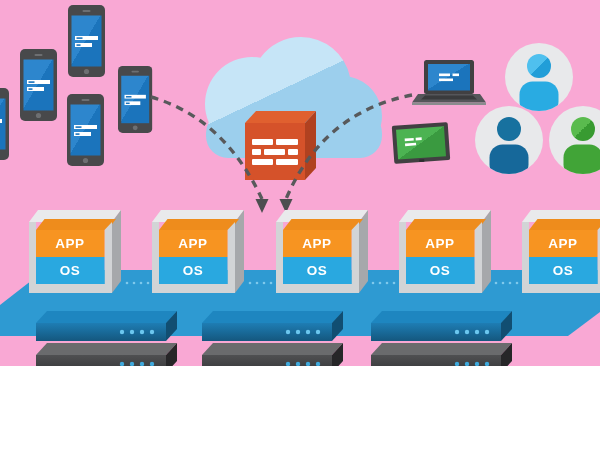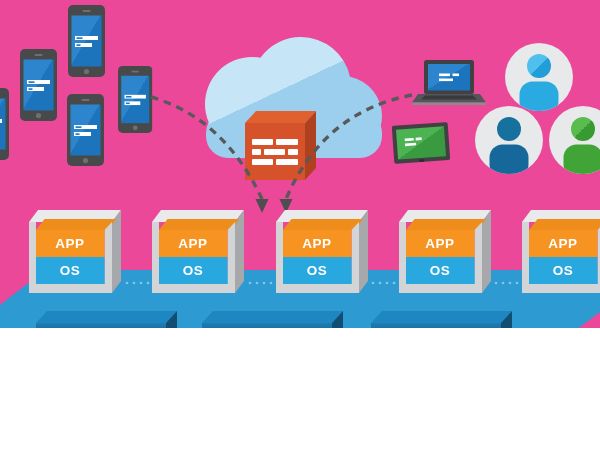--- a/index.html
+++ b/index.html
@@ -1,16 +1,16 @@
 <!DOCTYPE html>
 <html><head>
 <meta charset="utf-8">
 <style>
   html,body{margin:0;padding:0;background:#fff;}
-  .canvas{position:relative;width:600px;height:328px;background:#ec4899;overflow:hidden;}
+  .canvas{position:relative;width:600px;height:366px;background:#f9a8d4;overflow:hidden;}
   svg{display:block;}
   text.vm-label{font:bold 13.5px "Liberation Sans","DejaVu Sans",sans-serif;fill:#ffffff;text-anchor:middle;letter-spacing:.5px;}
 </style>
 </head>
 <body>
 
 <div class="canvas">
 <svg width="600" height="450" viewBox="0 0 600 450" xmlns="http://www.w3.org/2000/svg">
   <defs>
     <linearGradient id="scr" x1="0" y1="0" x2="1" y2="1">

